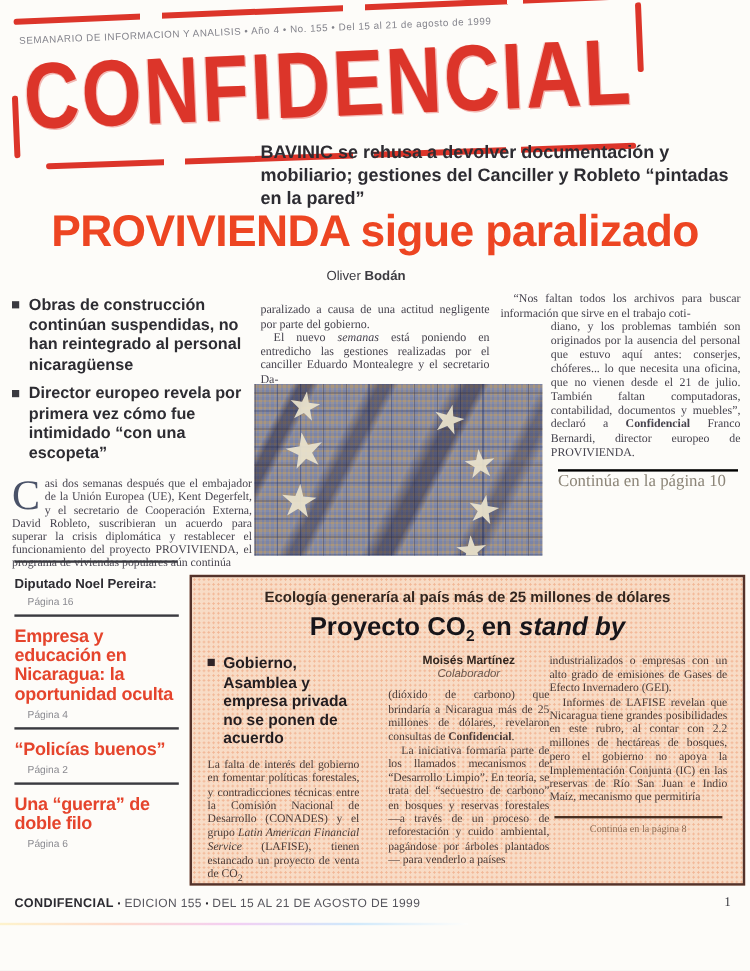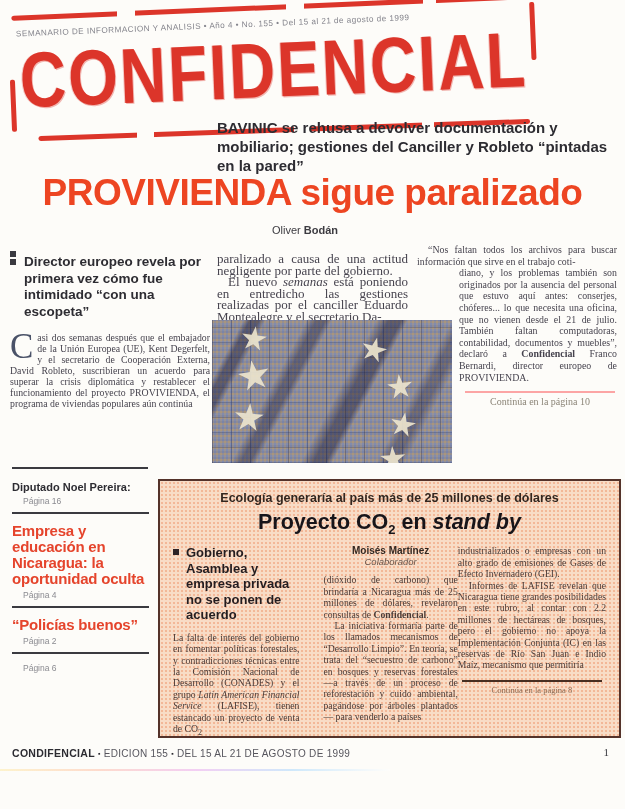--- a/index.html
+++ b/index.html
@@ -45,29 +45,29 @@
   .col1{position:absolute;left:10px;top:246px;width:200px;}
   .bullet{position:relative;padding-left:14px;margin-bottom:8px;
     font-weight:bold;font-size:13.5px;line-height:16.5px;color:var(--dark);}
   .bullet .sq{position:absolute;left:0;top:5px;width:6px;height:6px;background:#3a3a40;}
   .lead-par{margin-top:12px;font-family:"Liberation Serif",serif;font-size:9.8px;line-height:11px;
     color:var(--ink);text-align:justify;}
   .dropcap{float:left;font-family:"Liberation Serif",serif;font-size:35px;line-height:29px;
     padding-right:4px;color:#4a5268;font-weight:normal;}
 
   .col2{position:absolute;left:217px;top:253px;width:191px;font-family:"Liberation Serif",serif;
-    font-size:13px;line-height:11.6px;color:var(--ink);text-align:justify;}
+    font-size:10px;line-height:11.6px;color:var(--ink);text-align:justify;}
   .col2 p,.col3 p{margin:0;}
   .indent{text-indent:11px;}
 
   .col3{position:absolute;left:417px;top:244px;width:200px;font-family:"Liberation Serif",serif;
     font-size:9.9px;line-height:11.6px;color:var(--ink);text-align:justify;}
   .col3 .wrapped{margin-left:42px;}
-  .continuation{margin:8px 0 0 48px;width:150px;border-top:2px solid #fca5a5;padding-top:3px;
-    text-align:center;font-size:10px;color:#8c8578;font-family:"Liberation Serif",serif;}
+  .continuation{margin:8px 0 0 48px;width:150px;border-top:2px solid #000000;padding-top:3px;
+    font-size:14px;color:#8c8578;font-family:"Liberation Serif",serif;}
 
   
   .photo{position:absolute;left:212px;top:320px;width:240px;height:143px;overflow:hidden;
     background:
       repeating-linear-gradient(90deg,rgba(35,48,96,.38) 0 1px,transparent 1px 19px),
       repeating-linear-gradient(0deg,rgba(35,48,96,.28) 0 1px,transparent 1px 15px),
       repeating-linear-gradient(90deg,rgba(150,120,90,.35) 0 2px,rgba(90,100,150,.35) 2px 4px),
       repeating-linear-gradient(0deg,#97a0b8 0 2px,#b3a590 2px 4px,#8d96b0 4px 6px);}
   .photo .folds{position:absolute;inset:0;
     background:linear-gradient(118deg,transparent 0 10%,rgba(25,25,55,.45) 12% 15%,transparent 17% 30%,
@@ -125,20 +125,21 @@
     <div class="stamp-bracket right"></div>
   </div>
 
   <div class="kicker">BAVINIC se rehusa a devolver documentación y mobiliario; gestiones del Canciller y Robleto “pintadas en la pared”</div>
   <div class="headline">PROVIVIENDA sigue paralizado</div>
   <div class="byline"><span>Oliver </span><b>Bodán</b></div>
 
   <div class="col1">
     <div class="bullet">
       <span class="sq"></span>
+      <span>Obras de construcción continúan suspendidas, no han reintegrado al personal nicaragüense</span>
     </div>
     <div class="bullet">
       <span class="sq"></span>
       <span>Director europeo revela por primera vez cómo fue intimidado “con una escopeta”</span>
     </div>
     <div class="lead-par">
       <span class="dropcap">C</span><span>asi dos semanas después que el embajador de la Unión Europea (UE), Kent Degerfelt, y el secretario de Cooperación Externa, David Robleto, suscribieran un acuerdo para superar la crisis diplomática y restablecer el funcionamiento del proyecto PROVIVIENDA, el programa de viviendas populares aún continúa</span>
     </div>
   </div>
 
@@ -175,20 +176,21 @@
       <div class="sb-title">Empresa y educación en Nicaragua: la oportunidad oculta</div>
       <div class="sb-page">Página 4</div>
     </div>
     <div class="sb-rule"></div>
     <div>
       <div class="sb-title">“Policías buenos”</div>
       <div class="sb-page">Página 2</div>
     </div>
     <div class="sb-rule"></div>
     <div>
+      <div class="sb-title">Una “guerra” de doble filo</div>
       <div class="sb-page">Página 6</div>
     </div>
   </div>
 
   <div class="co2-box">
     <div class="box-kicker">Ecología generaría al país más de 25 millones de dólares</div>
     <div class="box-title"><span>Proyecto CO</span><sub>2</sub><span> en </span><i>stand by</i></div>
     <div class="box-cols">
       <div class="bc1">
         <div class="box-bullet">

